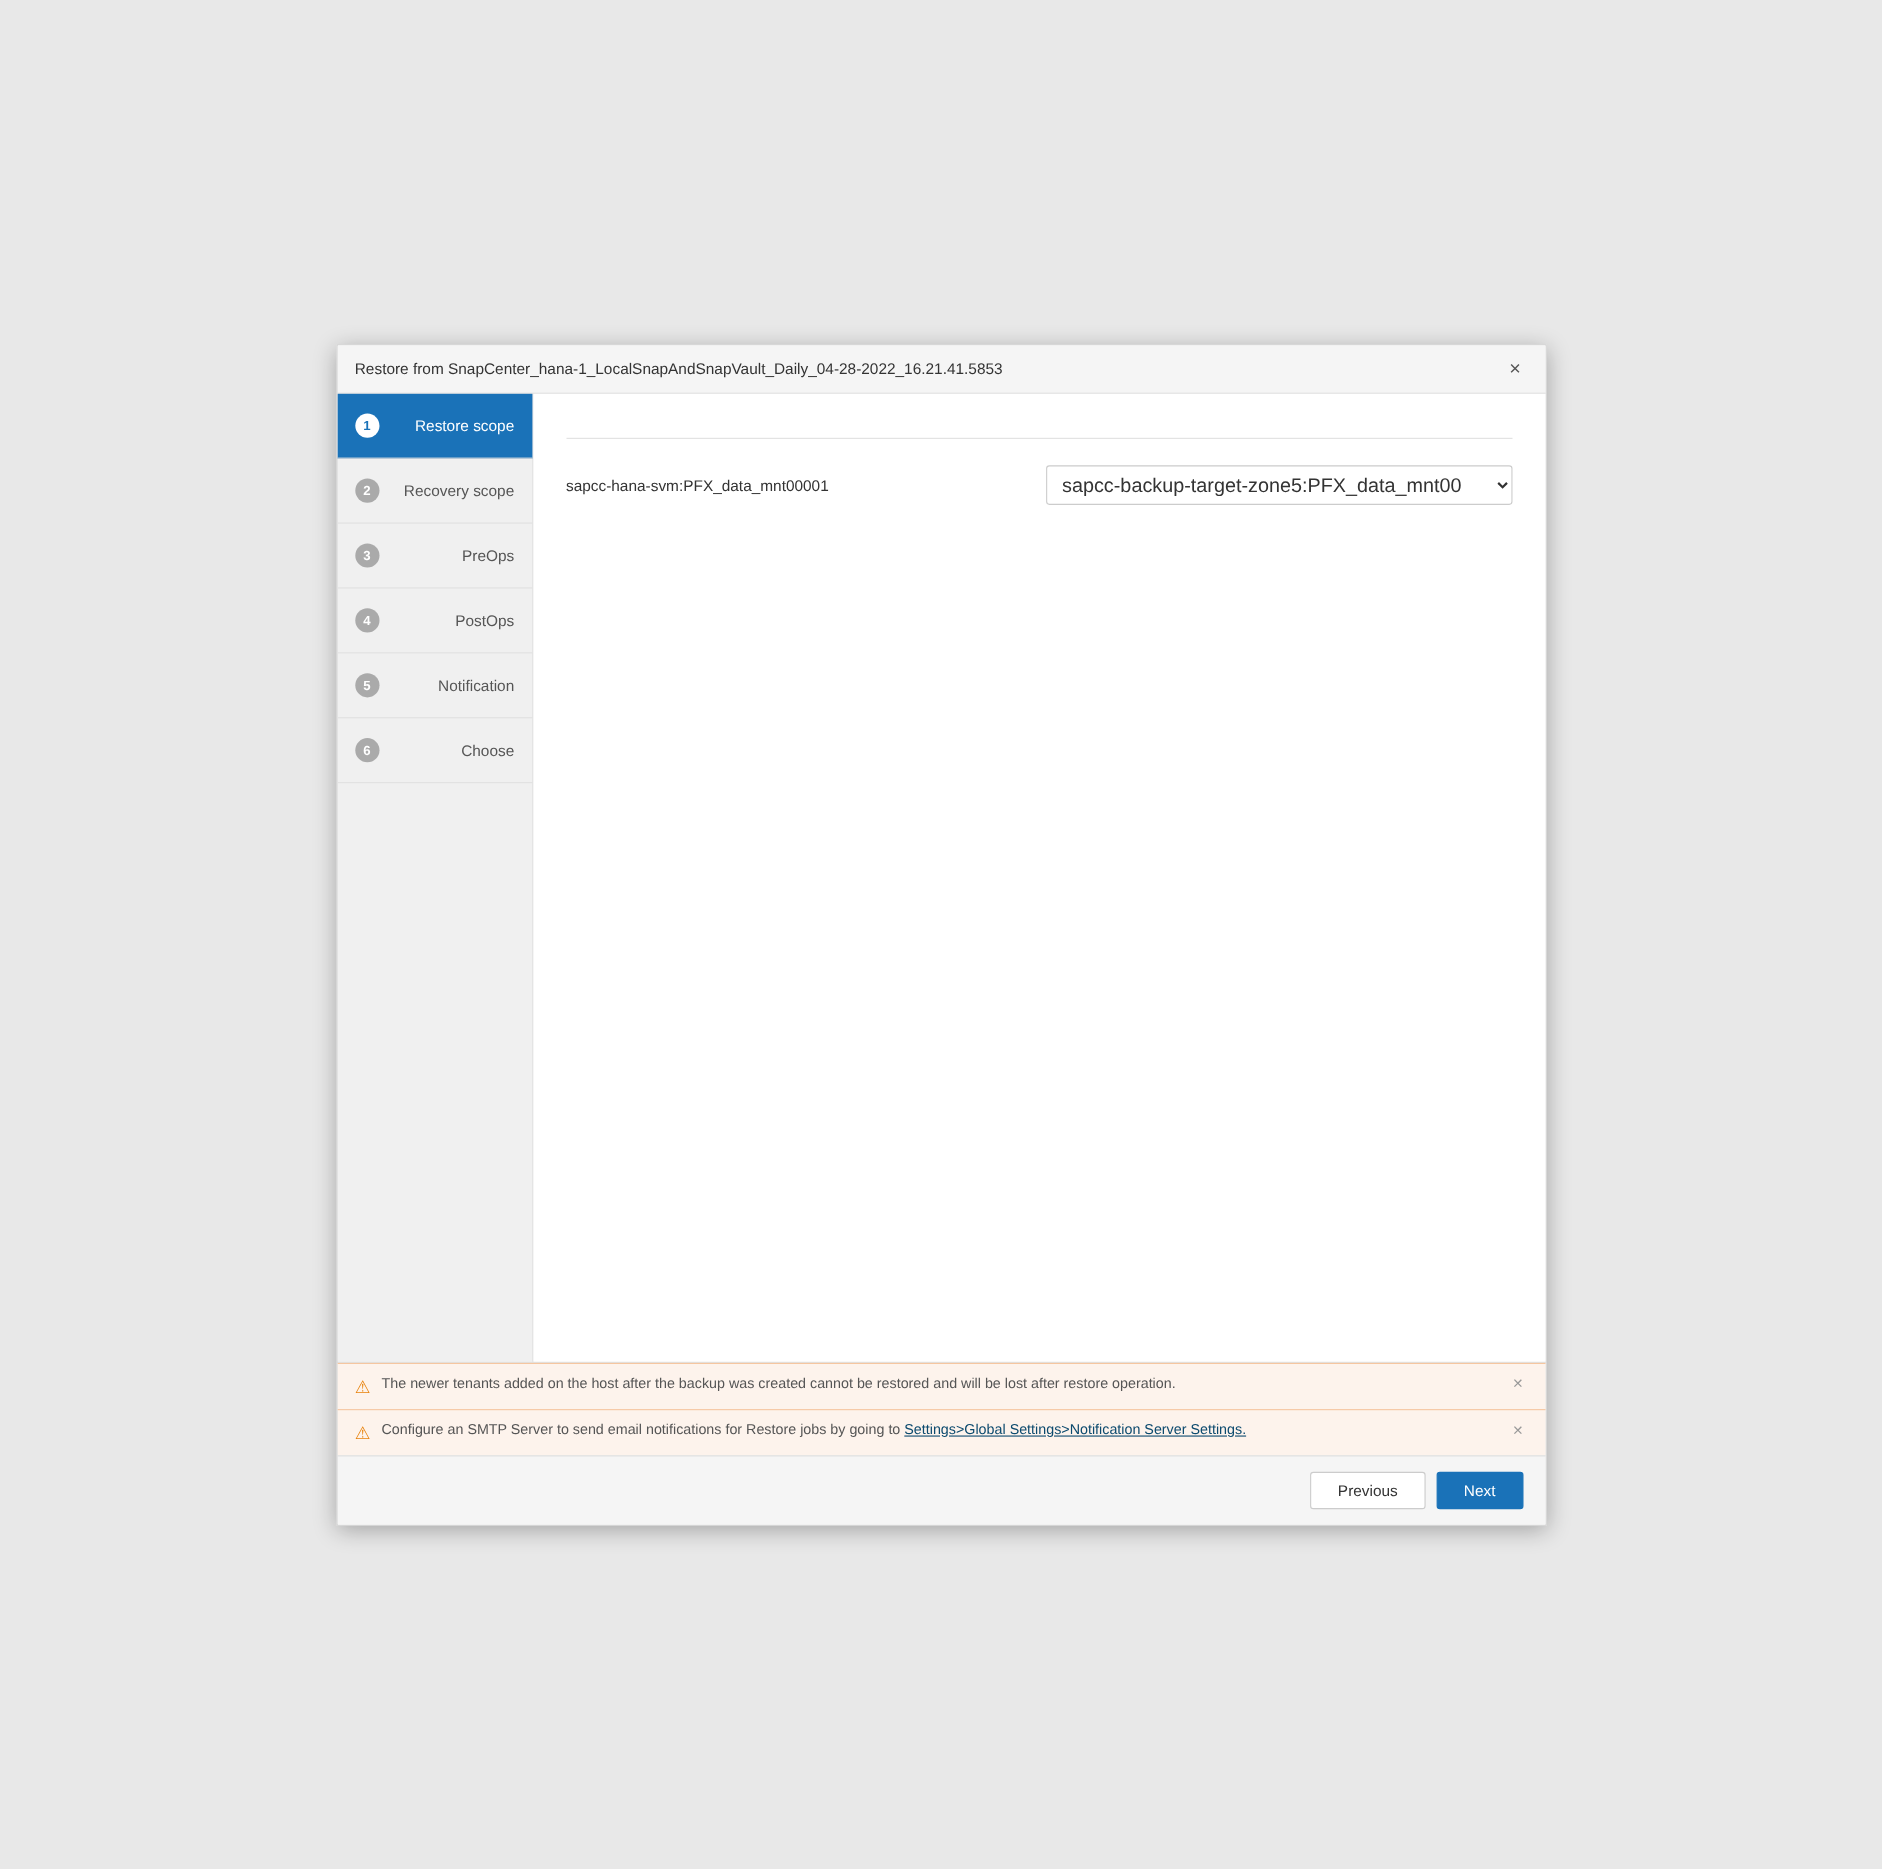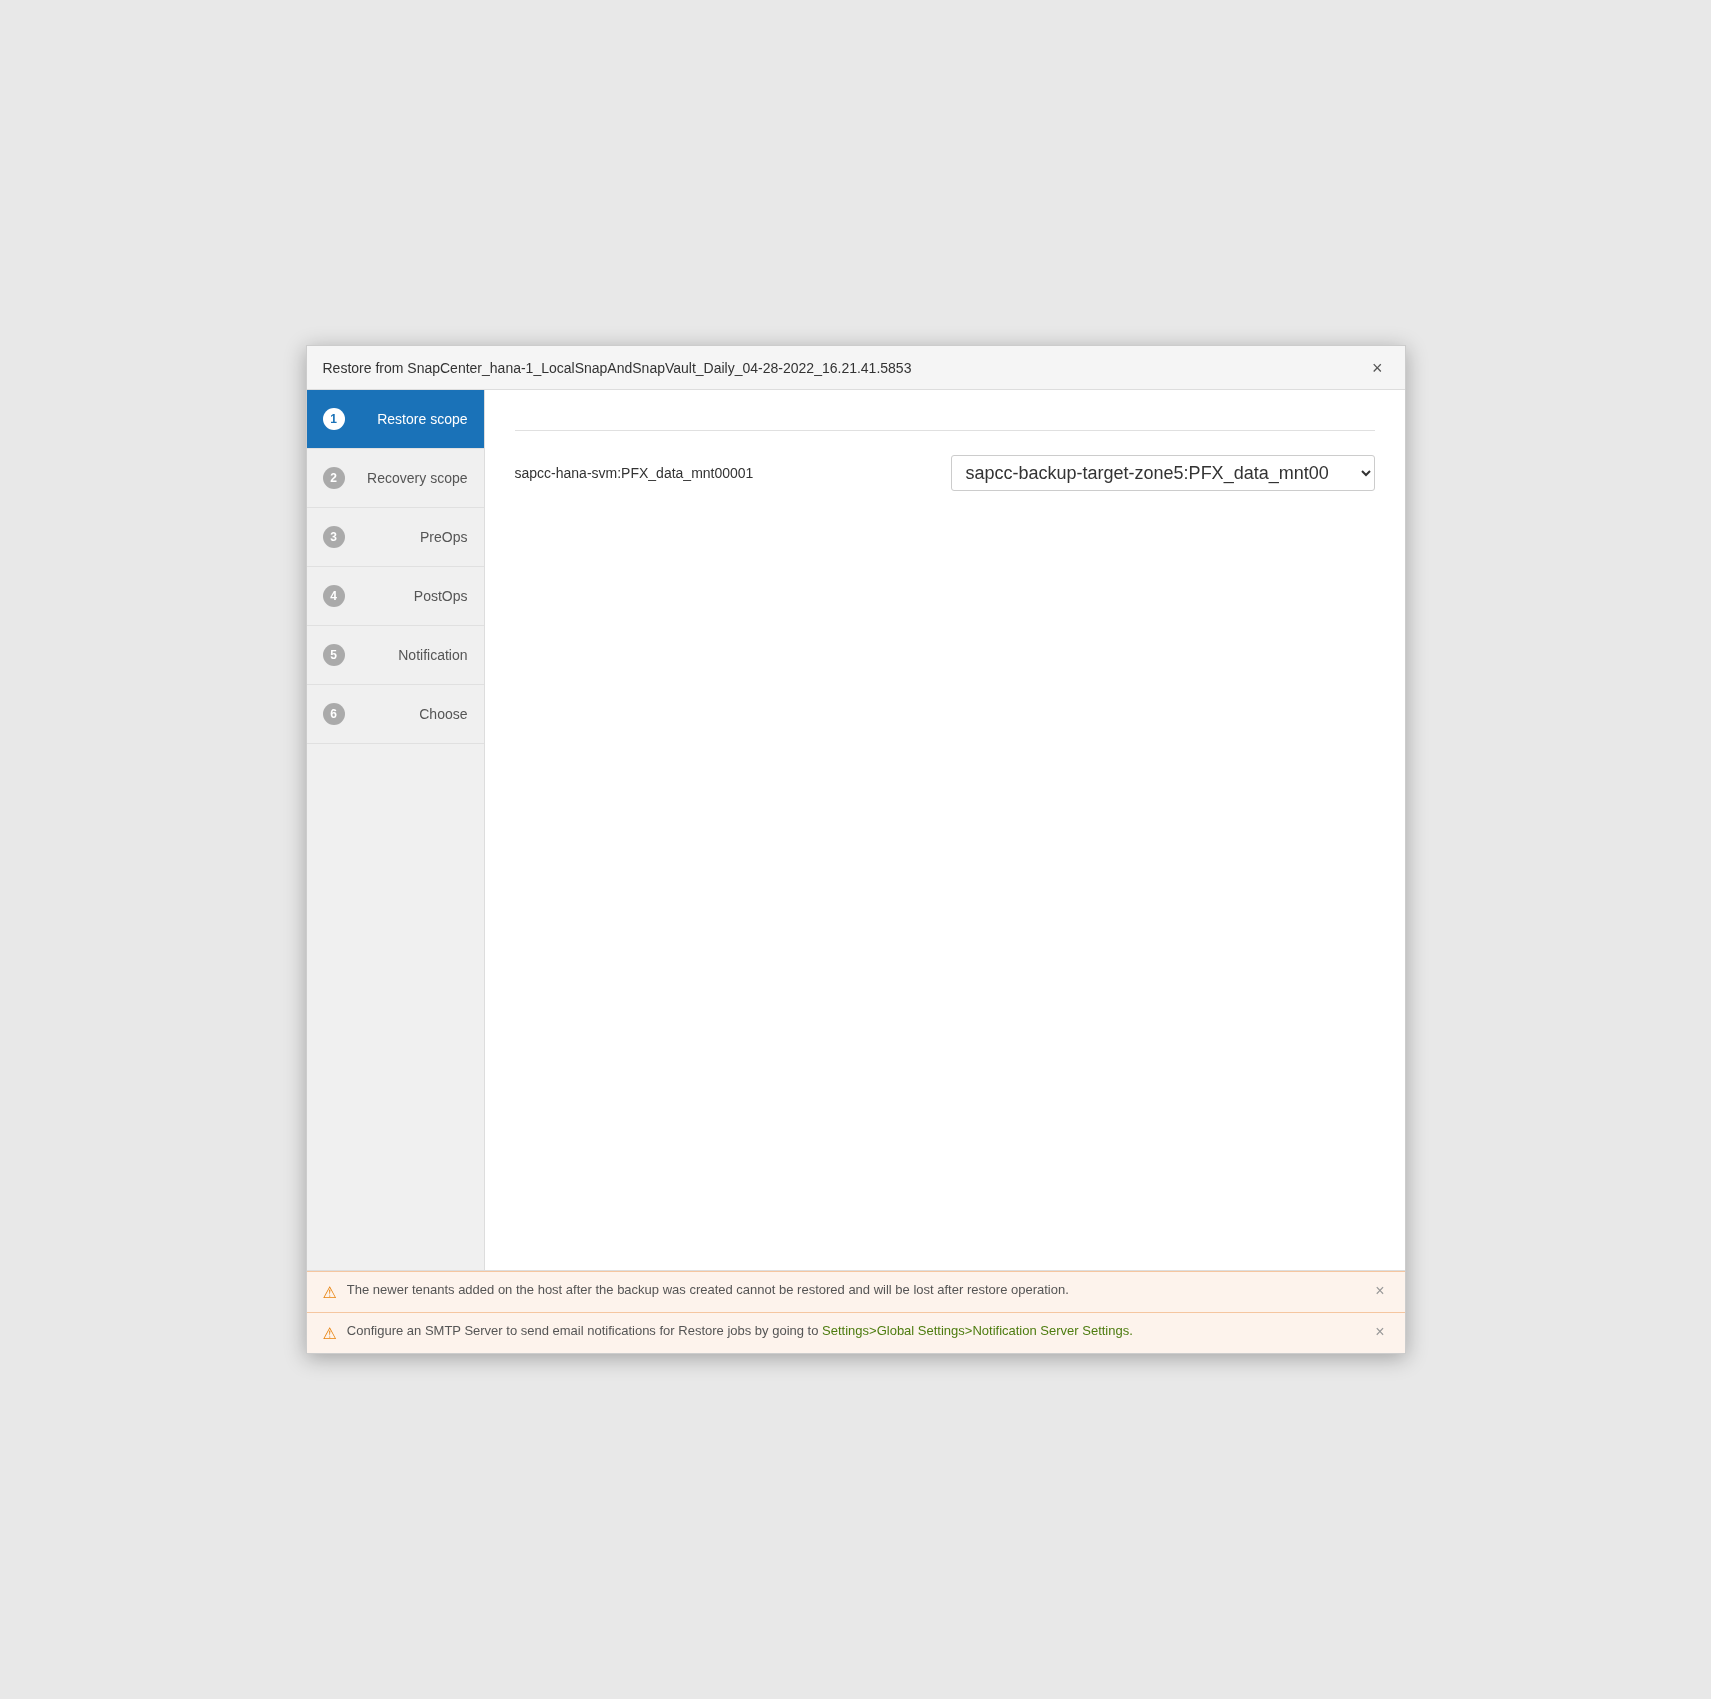--- a/index.html
+++ b/index.html
@@ -209,21 +209,22 @@
       background: none;
       border: none;
       cursor: pointer;
       color: #999;
       font-size: 16px;
       padding: 0 4px;
       flex-shrink: 0;
     }
 
     .link-text {
-      color: #4d7c0f;
+      color: #0c4a6e;
+      text-decoration: underline;
       cursor: pointer;
     }
 
     .button-bar {
       background: #f5f5f5;
       border-top: 1px solid #ddd;
       padding: 14px 20px;
       display: flex;
       justify-content: flex-end;
       gap: 10px;
@@ -311,16 +312,20 @@
 
     <div class="warning-bar">
       <span class="warning-icon">⚠</span>
       <span>
         <span>Configure an SMTP Server to send email notifications for Restore jobs by going to</span>
         <span class="link-text">Settings&gt;Global Settings&gt;Notification Server Settings.</span>
       </span>
       <button class="warning-close">×</button>
     </div>
 
+    <div class="button-bar">
+      <button class="btn btn-default">Previous</button>
+      <button class="btn btn-primary">Next</button>
+    </div>
 
   </div>
 
 </div>
 
 </body></html>

